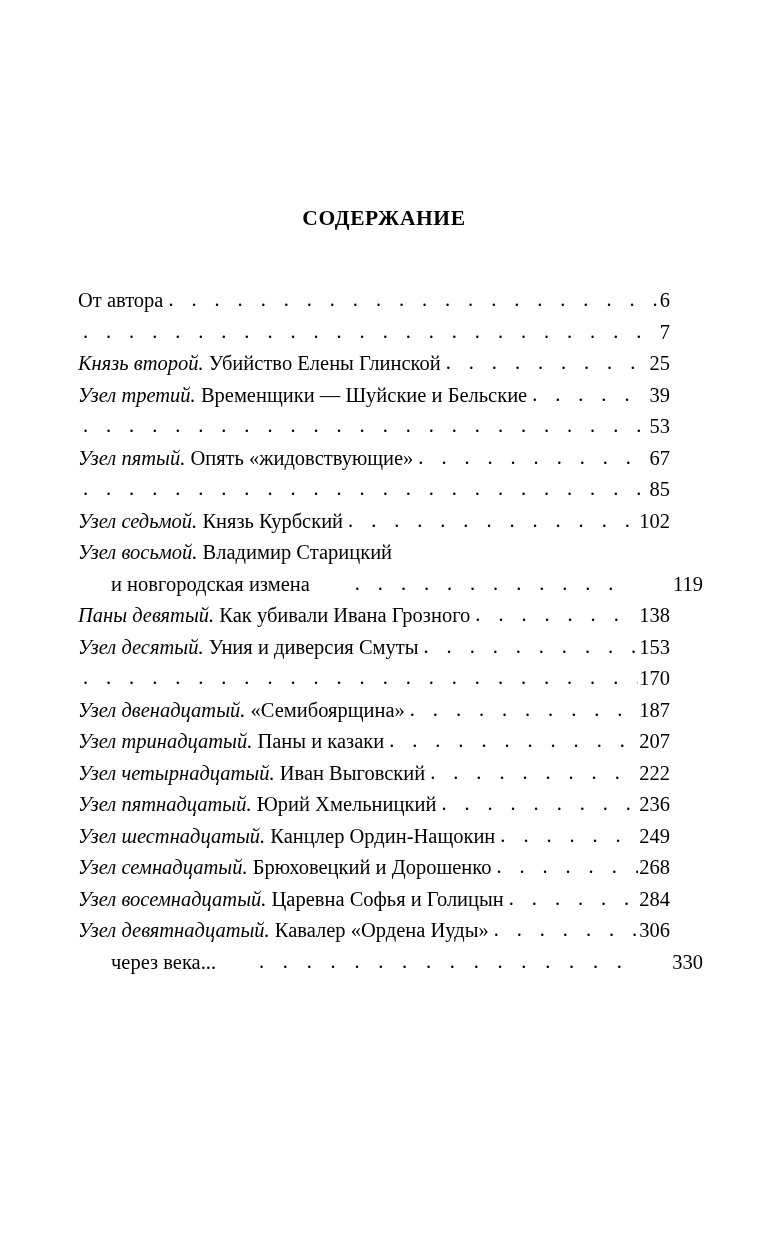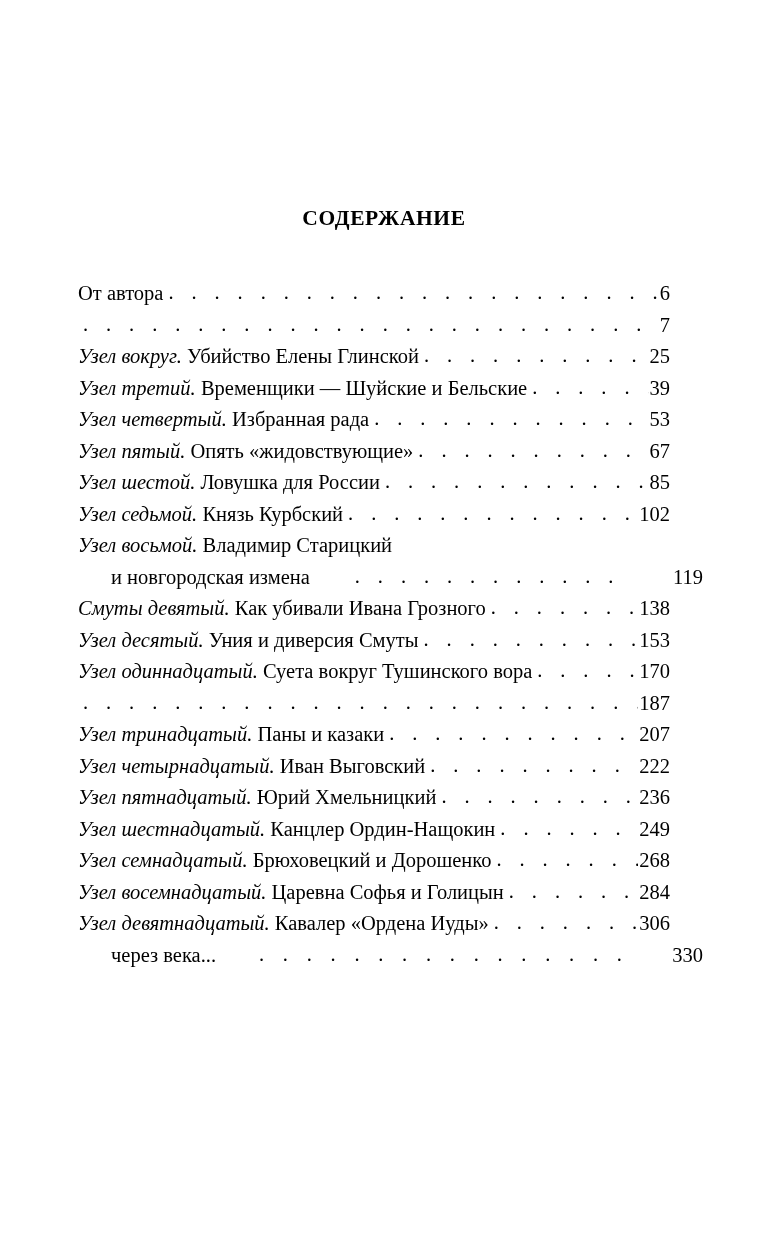--- a/index.html
+++ b/index.html
@@ -26,21 +26,21 @@
     top: 206px;
     left: 0;
     width: 768px;
     text-align: center;
     font-size: 21.5px;
     font-weight: bold;
     letter-spacing: 0.6px;
   }
   .toc-list {
     position: absolute;
-    top: 278px;
+    top: 285px;
     left: 78px;
     width: 592px;
   }
   .toc-entry {
     display: block;
     font-size: 20.5px;
     line-height: 31.5px;
     white-space: nowrap;
   }
   .toc-line {
@@ -101,49 +101,47 @@
         </div>
       </div>
       <div class="toc-entry">
         <div class="toc-line">
           <span class="leader">. . . . . . . . . . . . . . . . . . . . . . . . . . . . . . . . . . . . . . . . . . . . . . . . . . . . . . . .</span>
           <span class="pageno">7</span>
         </div>
       </div>
       <div class="toc-entry">
         <div class="toc-line">
-          <span class="label"><span class="knot">Узел вокруг.</span><span class="name"> Убийство Елены Глинской</span></span>
+          <span class="label"><span class="knot">Князь второй.</span><span class="name"> Убийство Елены Глинской</span></span>
           <span class="leader">. . . . . . . . . . . . . . . . . . . . . . . . . . . . . . . . . . . . . . . . . . . . . . . . . . . . . . . .</span>
           <span class="pageno">25</span>
         </div>
       </div>
       <div class="toc-entry">
         <div class="toc-line">
           <span class="label"><span class="knot">Узел третий.</span><span class="name"> Временщики — Шуйские и Бельские</span></span>
           <span class="leader">. . . . . . . . . . . . . . . . . . . . . . . . . . . . . . . . . . . . . . . . . . . . . . . . . . . . . . . .</span>
           <span class="pageno">39</span>
         </div>
       </div>
       <div class="toc-entry">
         <div class="toc-line">
-          <span class="label"><span class="knot">Узел четвертый.</span><span class="name"> Избранная рада</span></span>
           <span class="leader">. . . . . . . . . . . . . . . . . . . . . . . . . . . . . . . . . . . . . . . . . . . . . . . . . . . . . . . .</span>
           <span class="pageno">53</span>
         </div>
       </div>
       <div class="toc-entry">
         <div class="toc-line">
           <span class="label"><span class="knot">Узел пятый.</span><span class="name"> Опять «жидовствующие»</span></span>
           <span class="leader">. . . . . . . . . . . . . . . . . . . . . . . . . . . . . . . . . . . . . . . . . . . . . . . . . . . . . . . .</span>
           <span class="pageno">67</span>
         </div>
       </div>
       <div class="toc-entry">
         <div class="toc-line">
-          <span class="label"><span class="knot">Узел шестой.</span><span class="name"> Ловушка для России</span></span>
           <span class="leader">. . . . . . . . . . . . . . . . . . . . . . . . . . . . . . . . . . . . . . . . . . . . . . . . . . . . . . . .</span>
           <span class="pageno">85</span>
         </div>
       </div>
       <div class="toc-entry">
         <div class="toc-line">
           <span class="label"><span class="knot">Узел седьмой.</span><span class="name"> Князь Курбский</span></span>
           <span class="leader">. . . . . . . . . . . . . . . . . . . . . . . . . . . . . . . . . . . . . . . . . . . . . . . . . . . . . . . .</span>
           <span class="pageno">102</span>
         </div>
@@ -153,41 +151,41 @@
           <span class="label"><span class="knot">Узел восьмой.</span><span class="name"> Владимир Старицкий</span></span>
         </div>
         <div class="toc-line indented">
           <span class="label">и новгородская измена</span>
           <span class="leader">. . . . . . . . . . . . . . . . . . . . . . . . . . . . . . . . . . . . . . . . . . . . . . . . . . . . . . . .</span>
           <span class="pageno">119</span>
         </div>
       </div>
       <div class="toc-entry">
         <div class="toc-line">
-          <span class="label"><span class="knot">Смуты девятый.</span><span class="name"> Как убивали Ивана Грозного</span></span>
+          <span class="label"><span class="knot">Паны девятый.</span><span class="name"> Как убивали Ивана Грозного</span></span>
           <span class="leader">. . . . . . . . . . . . . . . . . . . . . . . . . . . . . . . . . . . . . . . . . . . . . . . . . . . . . . . .</span>
           <span class="pageno">138</span>
         </div>
       </div>
       <div class="toc-entry">
         <div class="toc-line">
           <span class="label"><span class="knot">Узел десятый.</span><span class="name"> Уния и диверсия Смуты</span></span>
           <span class="leader">. . . . . . . . . . . . . . . . . . . . . . . . . . . . . . . . . . . . . . . . . . . . . . . . . . . . . . . .</span>
           <span class="pageno">153</span>
         </div>
       </div>
       <div class="toc-entry">
         <div class="toc-line">
-          <span class="label"><span class="knot">Узел одиннадцатый.</span><span class="name"> Суета вокруг Тушинского вора</span></span>
           <span class="leader">. . . . . . . . . . . . . . . . . . . . . . . . . . . . . . . . . . . . . . . . . . . . . . . . . . . . . . . .</span>
           <span class="pageno">170</span>
         </div>
       </div>
       <div class="toc-entry">
         <div class="toc-line">
+          <span class="label"><span class="knot">Узел двенадцатый.</span><span class="name"> «Семибоярщина»</span></span>
           <span class="leader">. . . . . . . . . . . . . . . . . . . . . . . . . . . . . . . . . . . . . . . . . . . . . . . . . . . . . . . .</span>
           <span class="pageno">187</span>
         </div>
       </div>
       <div class="toc-entry">
         <div class="toc-line">
           <span class="label"><span class="knot">Узел тринадцатый.</span><span class="name"> Паны и казаки</span></span>
           <span class="leader">. . . . . . . . . . . . . . . . . . . . . . . . . . . . . . . . . . . . . . . . . . . . . . . . . . . . . . . .</span>
           <span class="pageno">207</span>
         </div>

